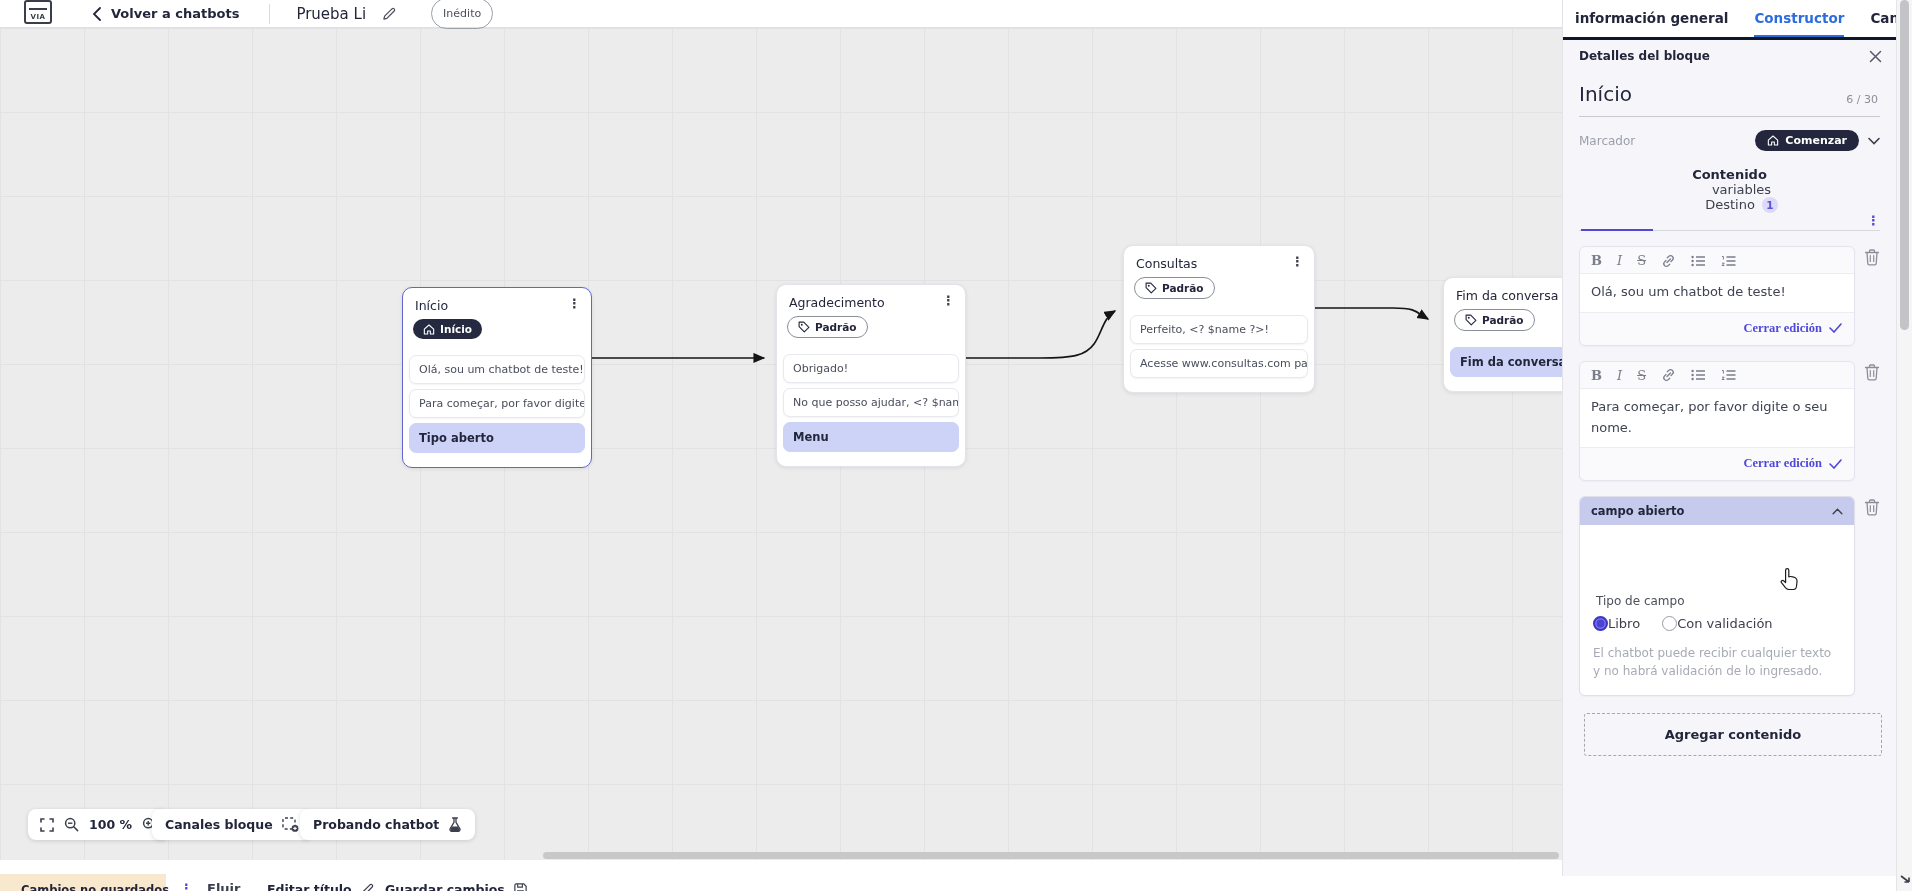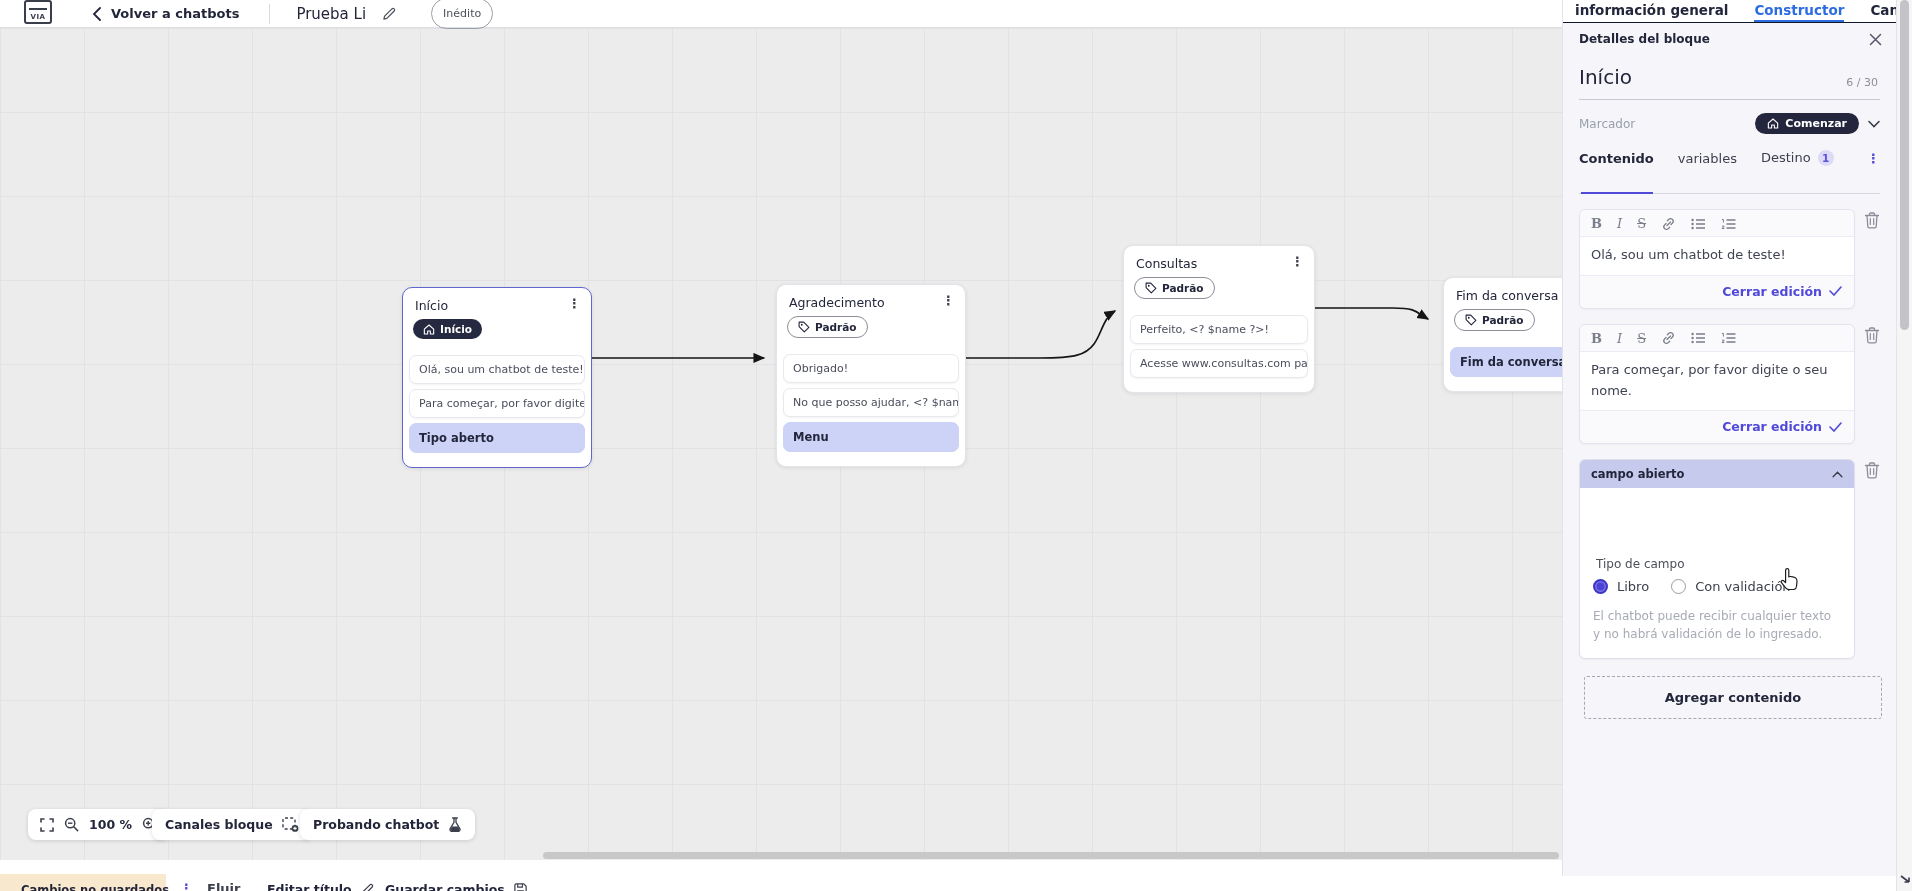--- a/index.html
+++ b/index.html
@@ -52,57 +52,57 @@
   .unsaved-chip { position:absolute; left:0; top:0; width:166px; height:31px; background:#f8e8cd; display:flex; align-items:center; gap:9px; padding:0 12px; font-size:11.5px; font-weight:700; color:#23263b; white-space:nowrap; }
   .bb-kebab { position:absolute; left:180px; top:7px; color:#4f48d8; font-size:13px; font-weight:700; cursor:pointer; }
   .bb-fluir { position:absolute; left:207px; top:7px; font-size:13px; font-weight:700; color:#3c3f4c; cursor:pointer; }
   .bb-underline { position:absolute; left:168px; top:28px; width:80px; height:3px; background:#4f48d8; border-radius:2px; }
   .bb-item { position:absolute; top:0; height:31px; display:flex; align-items:center; gap:8px; font-size:12.5px; font-weight:600; color:#23263b; cursor:pointer; white-space:nowrap; }
   .bb-edit { left:267px; }
   .bb-save { left:385px; }
 
   
   .panel { position:absolute; left:1562px; top:0; width:334px; height:876px; background:#f6f5fa; border-left:1px solid #e2e2e8; z-index:7; }
-  .ptabs { height:23px; background:#fff; border-bottom:1px solid #0f172a; display:flex; align-items:stretch; gap:26px; padding:0 12px; }
+  .ptabs { height:40px; background:#fff; border-bottom:3px solid #0f172a; display:flex; align-items:stretch; gap:26px; padding:0 12px; }
   .ptab { display:flex; align-items:center; font-size:13.5px; font-weight:700; color:#23263b; border-bottom:2px solid transparent; cursor:pointer; white-space:nowrap; }
   .ptab.active { color:#2b6cdf; border-bottom-color:#2b6cdf; }
   .panel-title-row { height:26px; display:flex; justify-content:space-between; align-items:center; padding:6px 14px 0 16px; }
   .panel-title { font-size:12px; font-weight:700; color:#23263b; }
   .close-ic { cursor:pointer; }
   .panel-scroll { padding:8px 16px 0; }
   .name-row { display:flex; justify-content:space-between; align-items:flex-end; border-bottom:1px solid #c9c9d2; padding:8px 2px 10px 0; }
   .block-name { font-size:20px; font-weight:500; color:#23263b; }
   .char-counter { font-size:11px; color:#8b8e98; }
   .marker-row { margin-top:13px; display:flex; align-items:center; }
   .marker-label { flex:1; font-size:12px; color:#9aa0ab; }
   .marker-pill { display:flex; align-items:center; gap:6px; background:#23263c; color:#fff; border-radius:999px; padding:4px 12px; font-size:11px; font-weight:700; cursor:pointer; white-space:nowrap; }
   .chev-dd { margin-left:9px; cursor:pointer; }
-  .inner-tabs { margin-top:16px; display:flex; align-items:center; border-bottom:1px solid #d8d8e0; padding-bottom:27px; position:relative; }
+  .inner-tabs { margin-top:16px; display:flex; align-items:center; border-bottom:1px solid #d8d8e0; padding-bottom:2px; position:relative;flex-direction:column; }
   .itab { font-size:13px; color:#3c3f4c; cursor:pointer; white-space:nowrap; }
   .itab.active { font-weight:700; color:#23263b; }
   .itab + .itab { margin-left:24px; }
   .itab-underline { position:absolute; left:2px; bottom:-1px; width:72px; height:2px; background:#4f48d8; }
   .dest-badge { display:inline-block; margin-left:7px; width:16px; height:16px; border-radius:50%; background:#ddd9f8; color:#5a54d6; font-size:10.5px; font-weight:700; text-align:center; line-height:16px; }
   .itabs-kebab { margin-left:auto; color:#4f48d8; font-size:13px; font-weight:700; cursor:pointer; }
 
   .editor-row { display:flex; gap:9px; margin-top:15px; align-items:flex-start; }
   .rte { flex:1; background:#fafafc; border:1px solid #e4e4ee; border-radius:6px; overflow:hidden; box-shadow:0 1px 2px rgba(0,0,0,.04); }
   .rte-toolbar { display:flex; gap:15px; align-items:center; padding:6px 11px 5px; color:#7a7e8a; }
   .rtb { font-size:13px; cursor:pointer; font-family:"DejaVu Serif","Liberation Serif",serif; }
   .rte-text { background:#fff; border-top:1px solid #ececf4; border-bottom:1px solid #ececf4; padding:8px 11px 9px; font-size:13px; color:#3f4352; line-height:1.6; min-height:36px; cursor:text; }
-  .rte-footer { padding:8px 12px 9px; display:flex; justify-content:flex-end; align-items:center; gap:7px; color:#4f48d8; font-weight:700; font-size:12.5px; cursor:pointer; }
+  .rte-footer { padding:8px 12px 9px; display:flex; justify-content:flex-end; align-items:center; gap:7px; color:#4f48d8; font-weight:700; font-size:12.5px; cursor:pointer;font-family:Liberation Serif, serif; }
   .trash { margin-top:3px; cursor:pointer; flex:0 0 auto; }
 
   .of { flex:1; border:1px solid #e0e0ea; border-radius:6px; overflow:hidden; background:#fff; box-shadow:0 1px 2px rgba(0,0,0,.04); }
   .of-head { background:#c6cbee; padding:7px 11px; display:flex; justify-content:space-between; align-items:center; cursor:pointer; }
   .of-head span { font-size:11.5px; font-weight:600; color:#23263b; }
   .of-body { padding:25px 13px 15px;margin-top:44px; }
   .of-type-label { font-size:12px; color:#4b5059; margin-left:3px; }
   .radio-row { display:flex; align-items:center; gap:22px; margin-top:8px; }
-  .radio-opt { display:flex; align-items:center; gap:9px; cursor:pointer; }
+  .radio-opt { display:flex; align-items:center; cursor:pointer; }
   .radio { width:15px; height:15px; border-radius:50%; }
   .radio.sel { background:#4a43d6; border:2px solid #3d36c4; box-shadow:inset 0 0 0 1.5px #7d77e6; }
   .radio.unsel { background:#fff; border:1.5px solid #9a9aa5; }
   .radio-label { font-size:13px; color:#3c3f4c; }
   .of-helper { margin-top:13px; font-size:12px; color:#a7abb5; line-height:1.5; }
 
   .add-content { margin:17px 0 0 5px; width:298px; height:43px; border:1px dashed #a7a7b0; border-radius:3px; background:transparent; font-family:inherit; font-size:13px; font-weight:600; color:#23263b; cursor:pointer; }
 
   .panel-bottom-strip { position:absolute; left:1562px; top:876px; width:334px; height:15px; background:#fff; z-index:7; }
 

